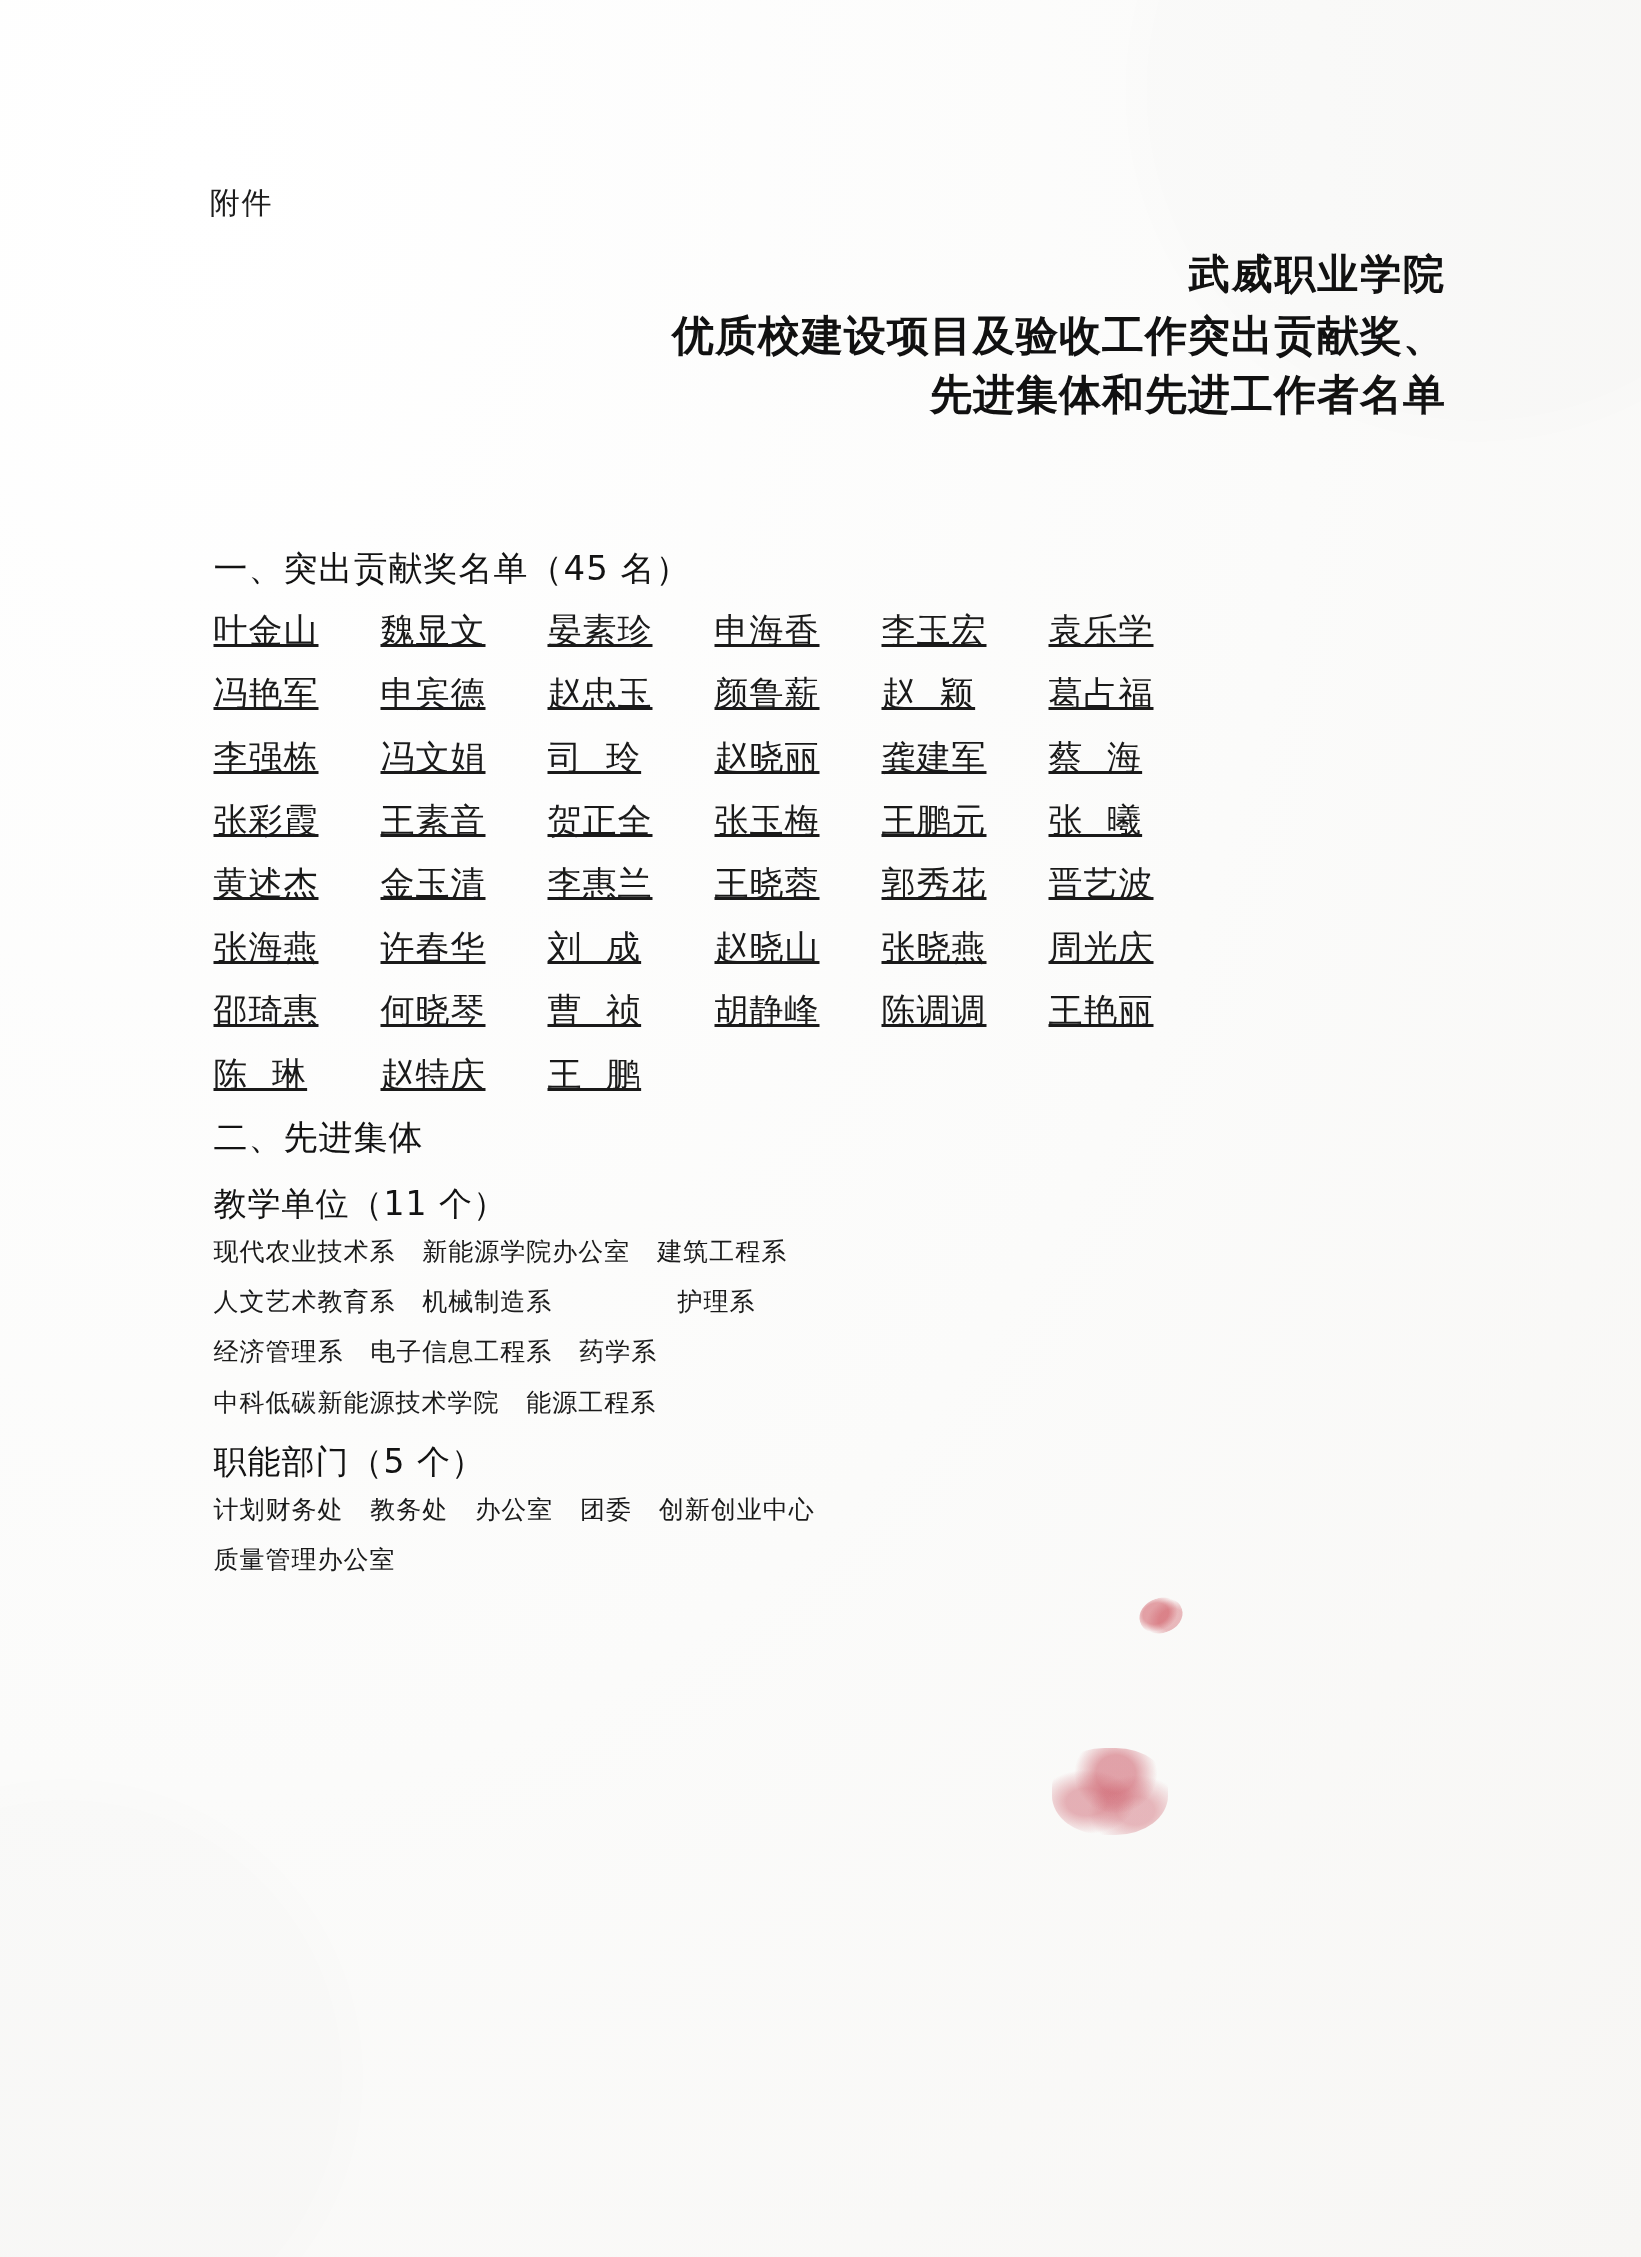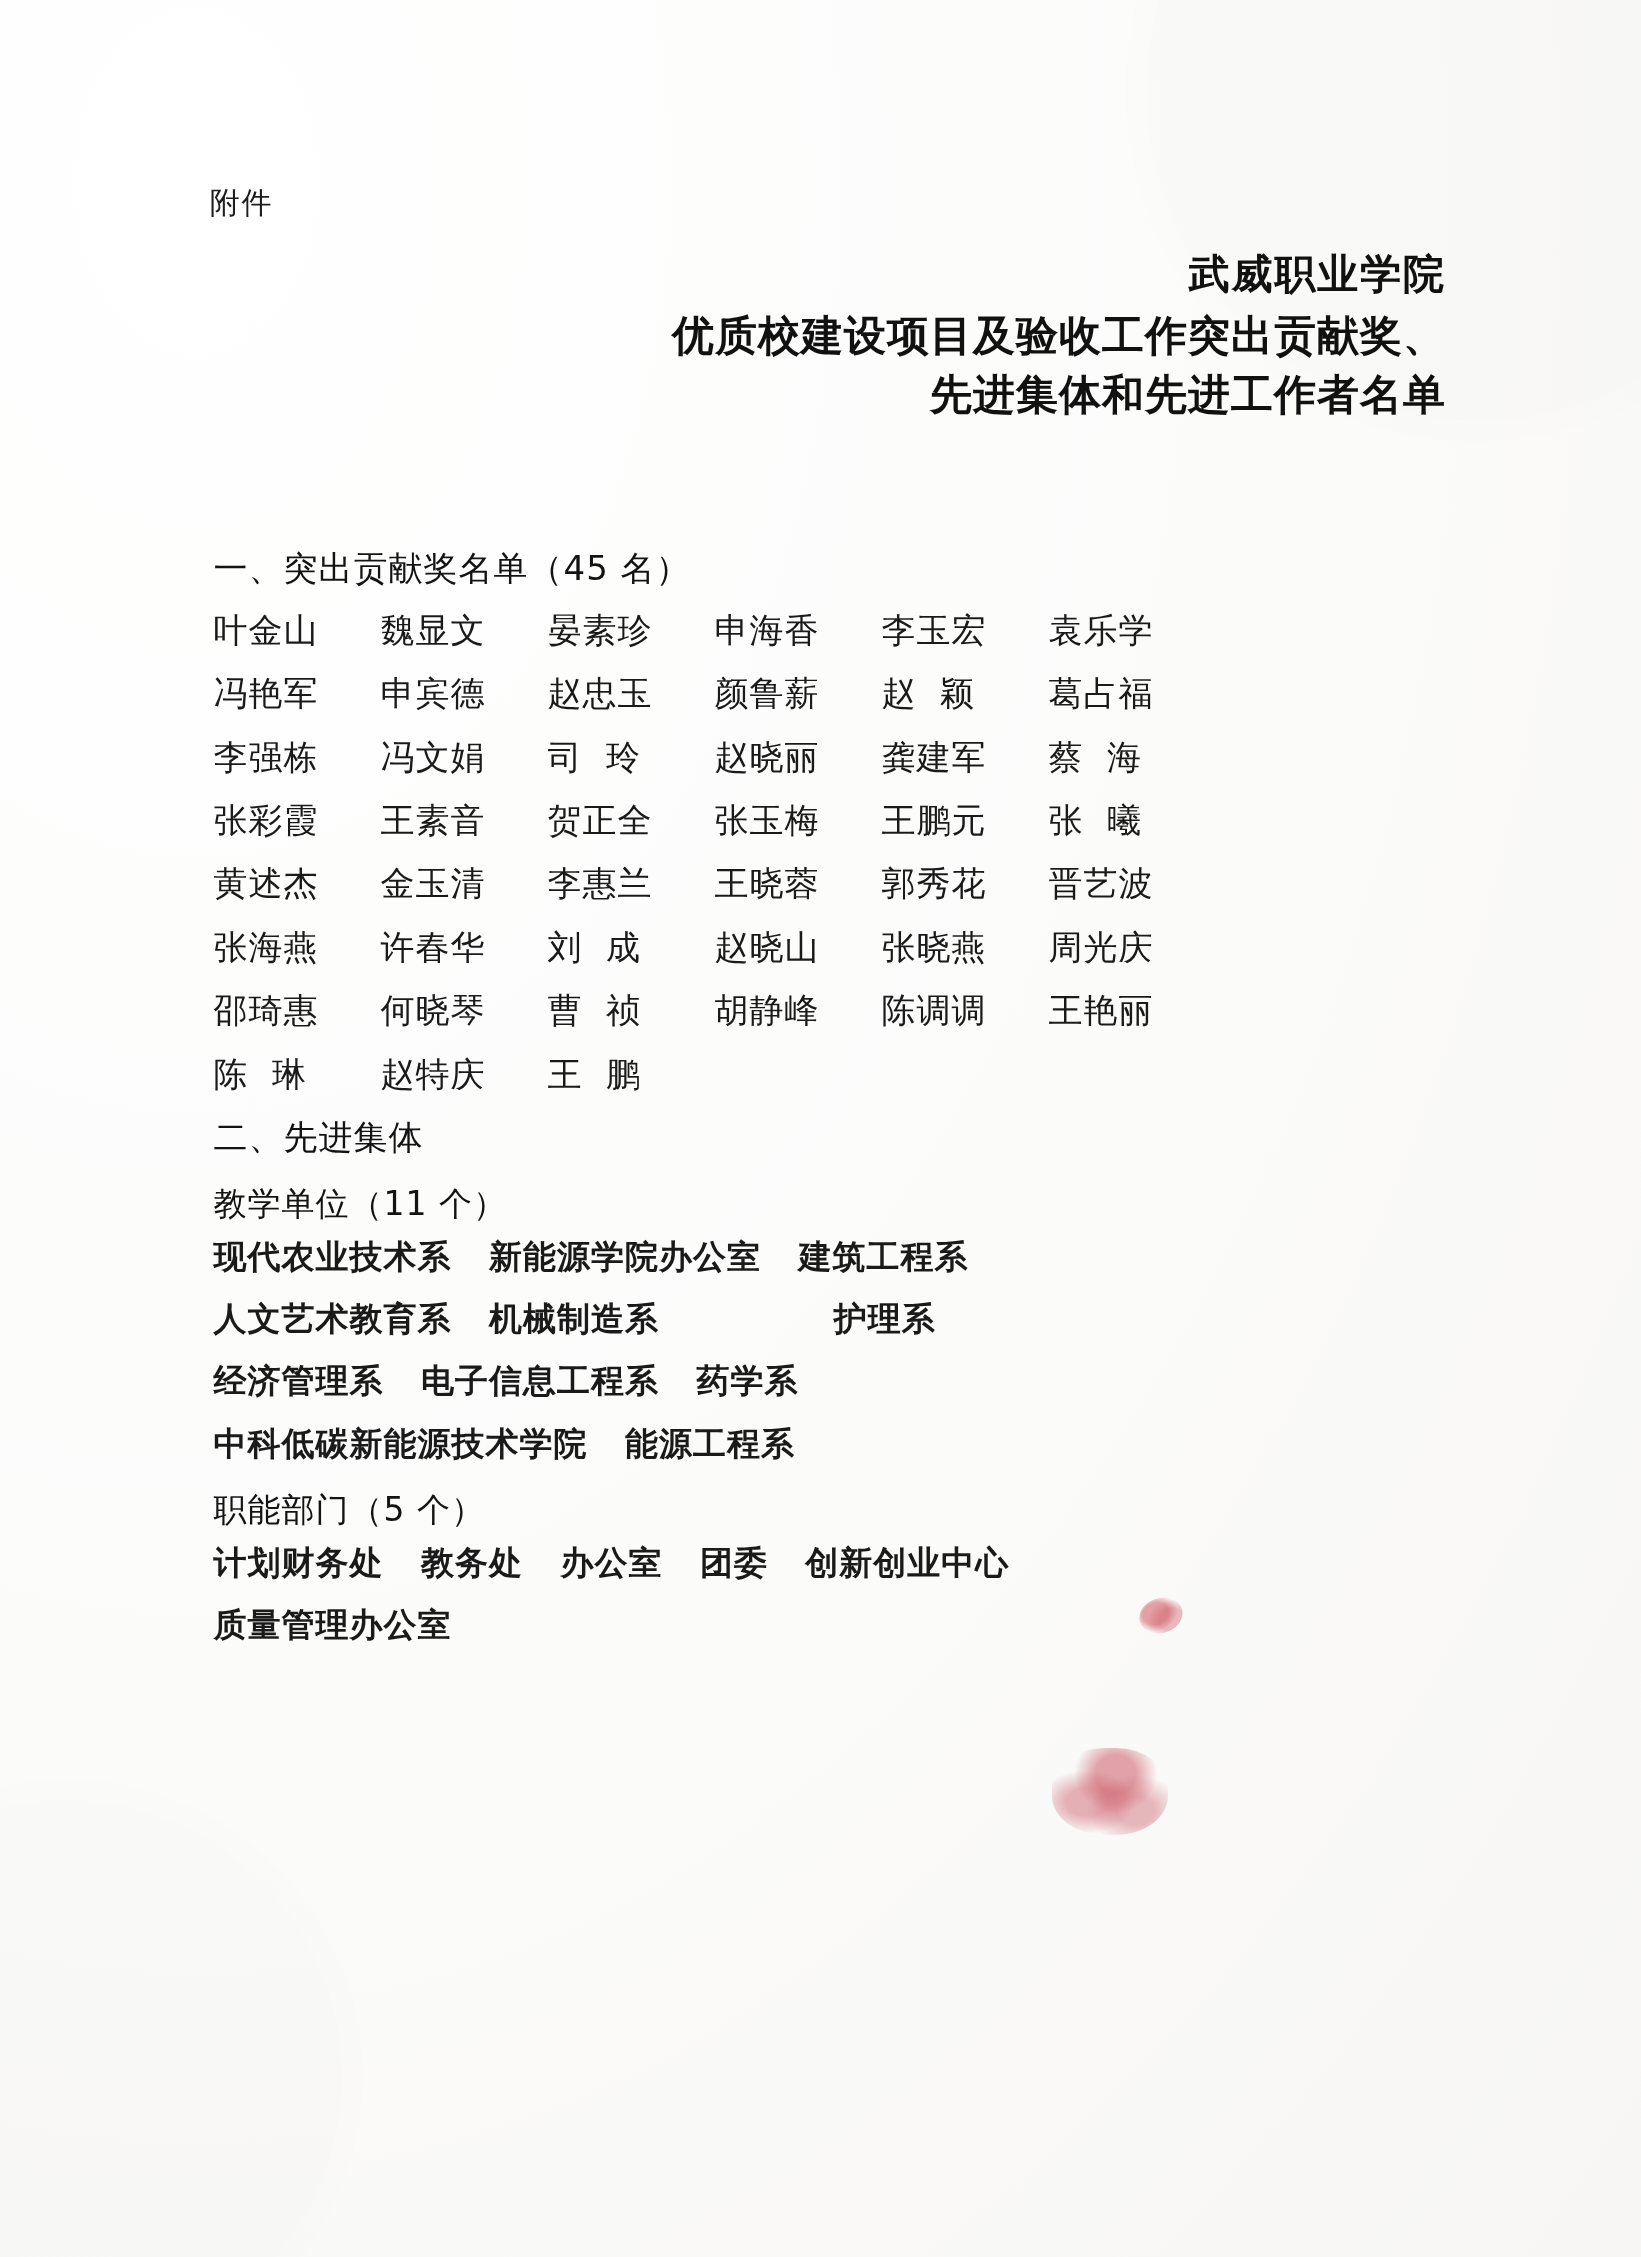--- a/index.html
+++ b/index.html
@@ -75,41 +75,41 @@
     font-weight: normal;
     font-size: 33px;
     letter-spacing: 1px;
     margin: 21px 0 7.7px 13.5px;
     color: #131313;
   }
 
   .names-grid {
     margin: 15.4px 0 0 13.5px;
     width: 1004px;
+    text-decoration: underline;
   }
   .names-row {
     display: flex;
     margin-bottom: 17.4px;
   }
   .name-cell {
     width: 167px;
     font-size: 34px;
     letter-spacing: 1px;
     color: #1a1a1a;
     white-space: pre;
     font-family: "DejaVu Serif", "Liberation Serif", serif;
   }
 
   .group-line {
-    font-size: 33px;
+    font-size: 25px;
     letter-spacing: 1px;
     margin: 0 0 17.4px 13.5px;
     color: #1a1a1a;
     white-space: pre;
-    font-weight: bold;
   }
   .group-block { margin-top: 13.5px; }
 
   .stamp-a, .stamp-b {
     position: absolute;
     pointer-events: none;
   }
   .stamp-a {
     left: 1139px;
     top: 1598px;

